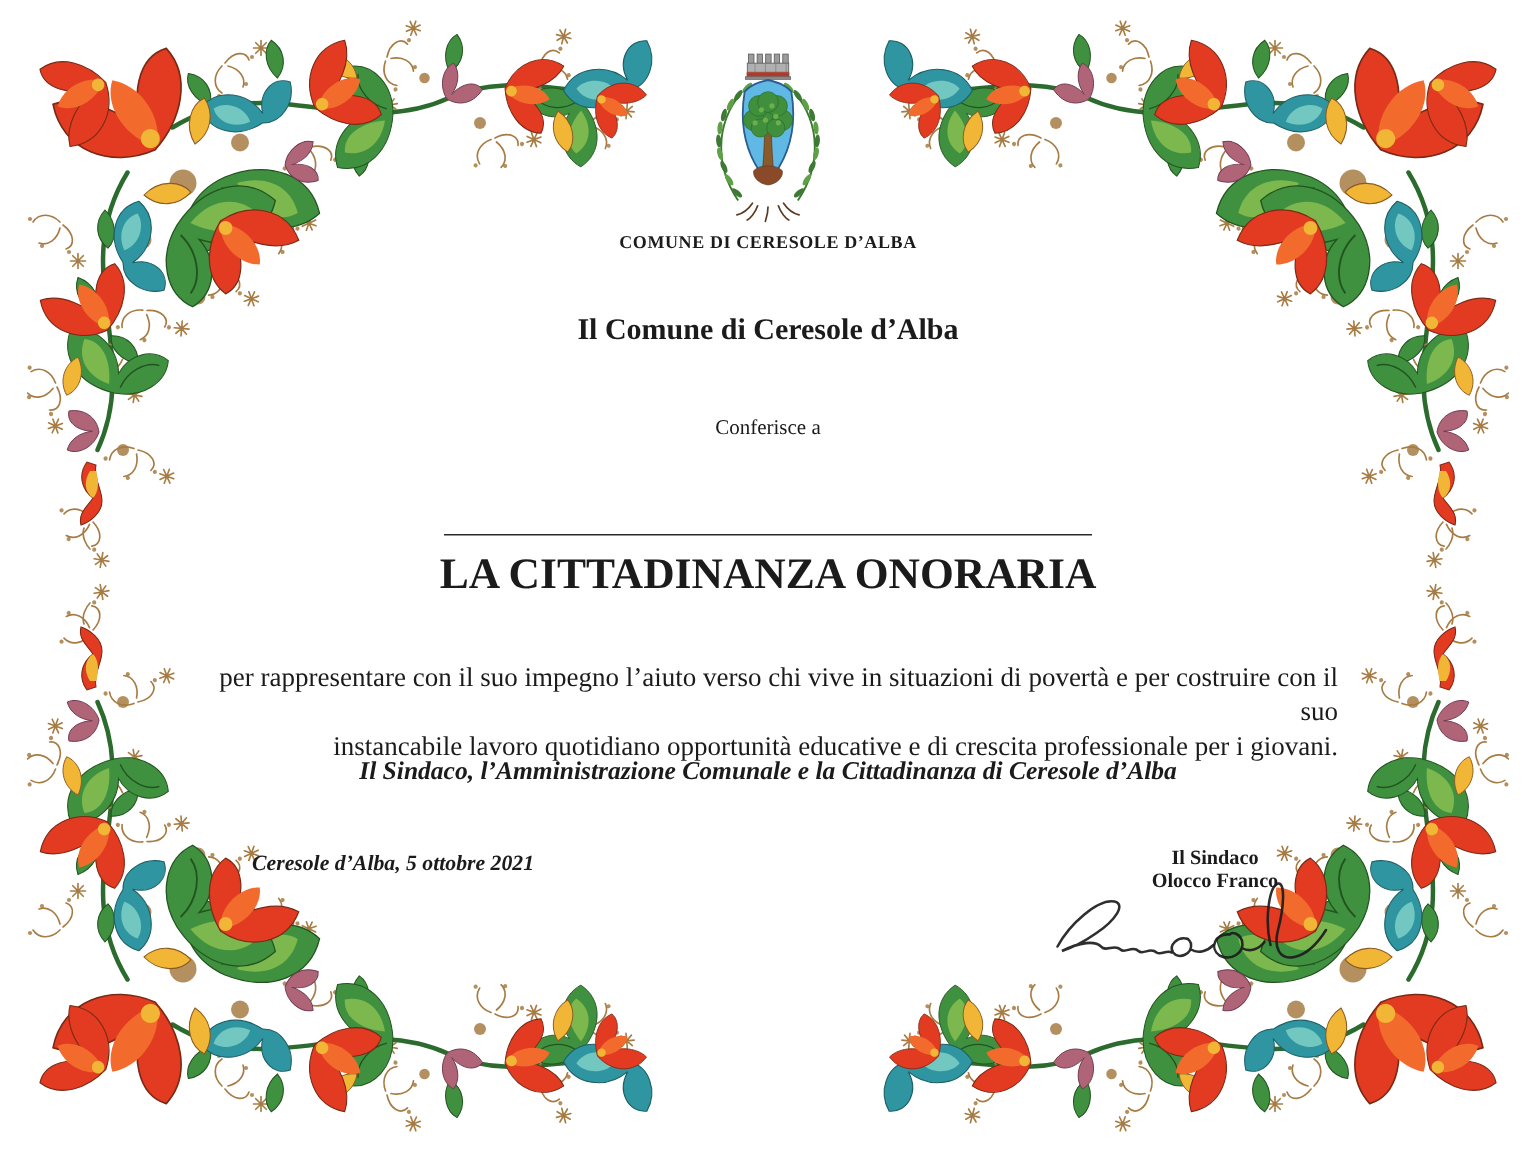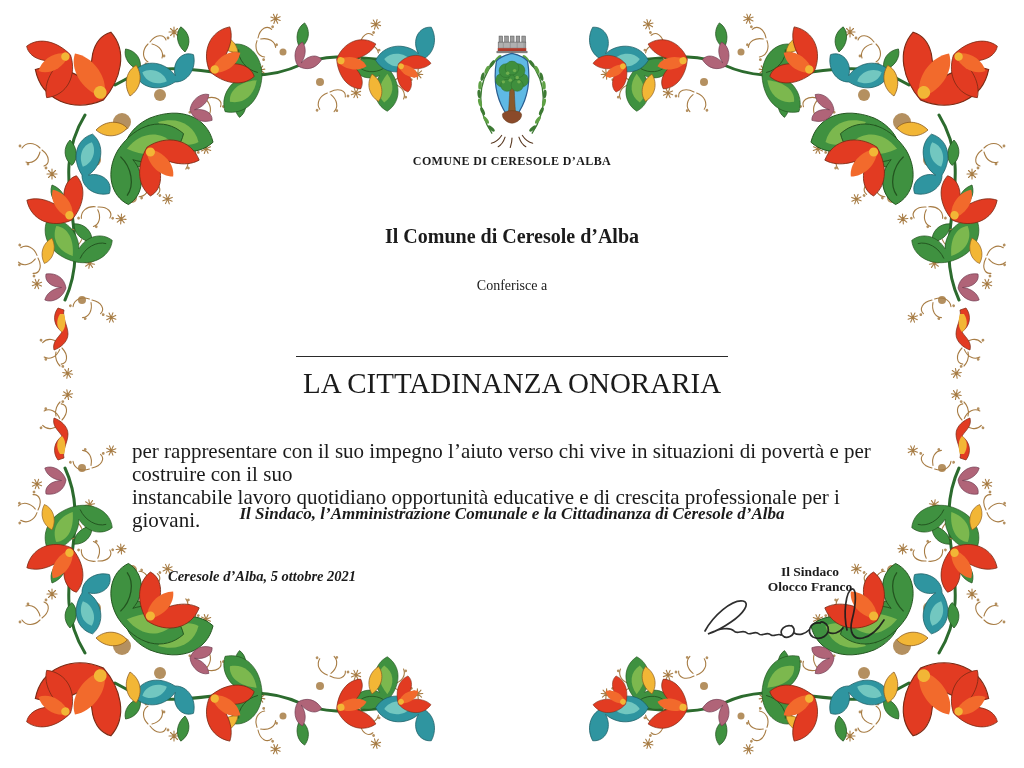--- a/index.html
+++ b/index.html
@@ -48,30 +48,30 @@
   .s-shield{fill:var(--shield-blue);stroke:#2b5d8f;stroke-width:1.4}
   .t-trunk{fill:var(--trunk-brown);stroke:#5f3c1d;stroke-width:.6}
   .t-limb{fill:none;stroke:#5f3c1d;stroke-width:1}
   .t-leaf{fill:#3f8f3d;stroke:#2a6a2a;stroke-width:.5}
   .t-spot{fill:#6fae4e}
   .t-mound{fill:#8a4a2a;stroke:#5f3c1d;stroke-width:.5}
   .roots{fill:none;stroke:#5a3a22;stroke-width:1.3;stroke-linecap:round}
   
   .caption{position:absolute;left:0;top:154px;width:100%;text-align:center;
     font-size:12px;font-weight:bold;letter-spacing:.4px}
-  .issuer{position:absolute;left:0;top:225px;width:100%;text-align:center;
+  .issuer{position:absolute;left:0;top:209px;width:100%;text-align:center;
     font-size:20px;font-weight:bold}
   .confers{position:absolute;left:0;top:278px;width:100%;text-align:center;font-size:14px}
   .name{position:absolute;left:0;top:308px;width:100%;text-align:center;
     font-size:40px;font-weight:bold;line-height:44px}
   .rule{position:absolute;left:296px;top:356px;width:432px;border-top:1.5px solid #2a2a2a}
   .honor{position:absolute;left:0;top:367px;width:100%;text-align:center;
-    font-size:29px;font-weight:normal}
-  .motivation{position:absolute;left:132px;top:440px;width:760px;text-align:left;
-    font-size:21px;line-height:23px;white-space:pre-line}
+    font-size:29px;font-weight:bold}
+  .motivation{position:absolute;left:132px;top:440px;width:760px;text-align:right;
+    font-size:18px;line-height:23px;white-space:pre-line}
   .dedication{position:absolute;left:0;top:504px;width:100%;text-align:center;
     font-size:17px;font-style:italic;font-weight:600}
   .placedate{position:absolute;left:168px;top:568px;font-size:14.5px;
     font-style:italic;font-weight:600}
   .sigblock{position:absolute;left:730px;top:564px;width:160px;text-align:center;
     font-size:13.5px;font-weight:600;line-height:15px}
   .signature{position:absolute;left:700px;top:580px}
   .sig-path{fill:none;stroke:#1c1c1c;stroke-width:1.7;stroke-linecap:round;opacity:.92}
 </style>
 </head>

